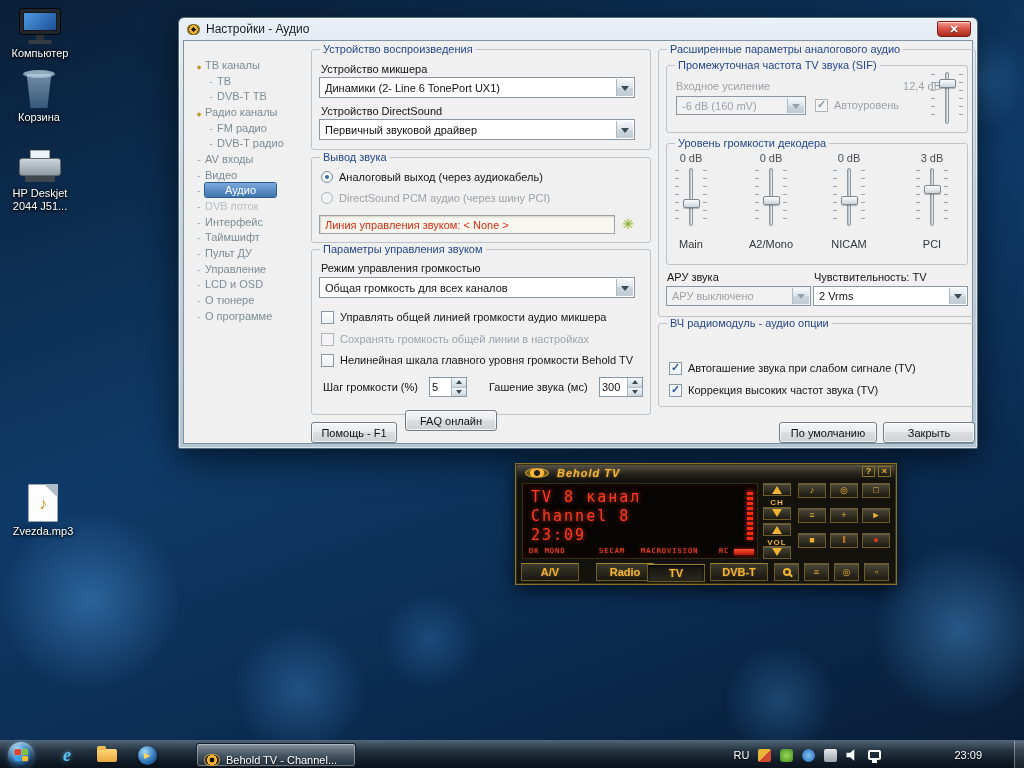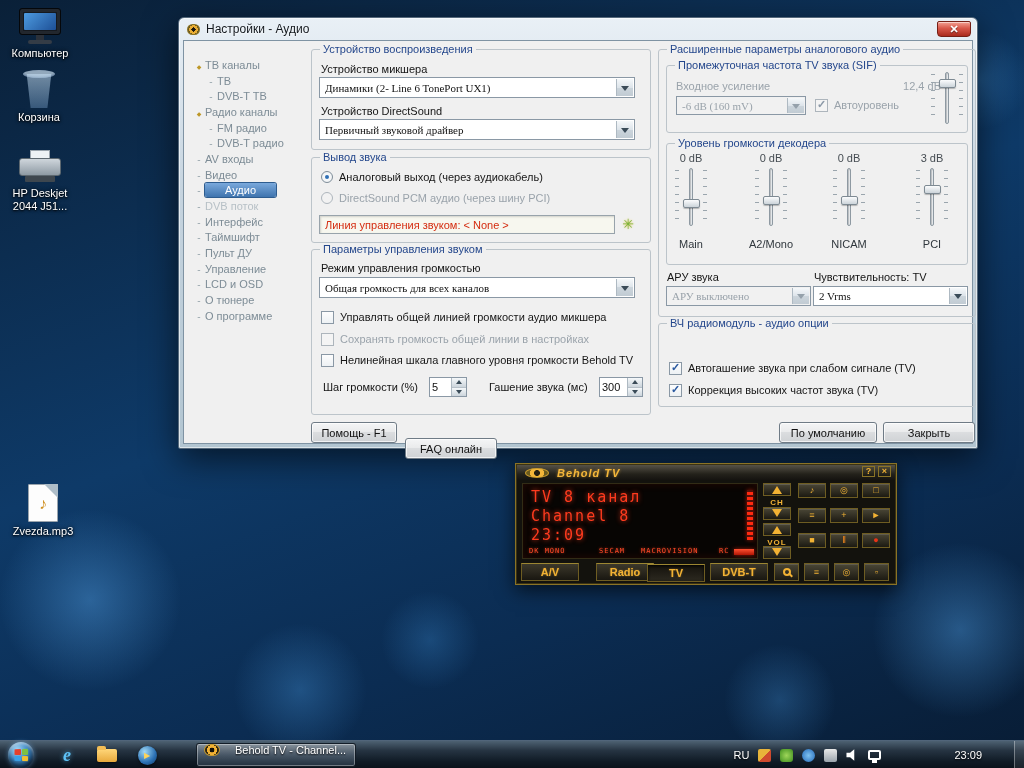--- a/index.html
+++ b/index.html
@@ -58,21 +58,21 @@
   .tb.b-dash::before { content:'-'; font-size:10px; color:#9aa7ae; }
   .titem.lvl1 { padding-left:12px; }
   .titem.disabled { color:#b7c0c6; }
   .titem.selected .tlabel { background:linear-gradient(#7aa9dc,#3f74ae); color:#fff; padding:1px 20px; border-radius:2px; box-shadow:0 0 0 1px #2d5c8f; }
 
   
   .grp { position:absolute; border:1px solid #bcc4ca; border-radius:3px; }
   .grp-t { position:absolute; top:-7px; left:8px; background:#f0f0f0; padding:0 3px; font-size:11px; color:#24478c; white-space:nowrap; }
   .lbl { position:absolute; font-size:11px; color:#141414; white-space:nowrap; }
   .lbl.dis { color:#9aa3ab; }
-  .combo { position:absolute; height:21px; background:#fff; border:1px solid #8a98a5; font-size:11px; color:#111; display:flex; align-items:center; padding:0 22px 0 5px; white-space:nowrap; overflow:hidden;font-family:Liberation Serif, serif; }
+  .combo { position:absolute; height:21px; background:#fff; border:1px solid #8a98a5; font-size:11px; color:#111; display:flex; align-items:center; padding:0 22px 0 5px; white-space:nowrap; overflow:hidden; }
   .combo .cbx { position:absolute; top:1px; right:1px; bottom:1px; width:17px; background:linear-gradient(#f5f8fa,#dde4ea 50%,#ccd5dc 50%,#c1cbd3); border-left:1px solid #aeb9c2; display:flex; align-items:center; justify-content:center; }
   .combo .cbx::after { content:''; width:0; height:0; border:4px solid transparent; border-top:5px solid #3a4b58; margin-top:5px; }
   .combo.disabled { background:#f1f1f1; color:#9aa3ab; }
   .combo.disabled .cbx::after { border-top-color:#95a1ab; }
   .rbrow,.cbrow { position:absolute; display:flex; align-items:center; gap:6px; height:14px; font-size:11px; color:#161616; white-space:nowrap; }
   .rb { width:12px; height:12px; border-radius:50%; border:1px solid #7f8d99; background:radial-gradient(#fff,#e9edf0); position:relative; flex:0 0 12px; }
   .rbrow.checked .rb::after { content:''; position:absolute; left:3px; top:3px; width:4px; height:4px; border-radius:50%; background:#2f6fb5; }
   .rbrow.disabled { color:#9aa3ab; }
   .rbrow.disabled .rb { background:#f2f2f2; border-color:#aeb6bd; }
   .cb { width:13px; height:13px; border:1px solid #8a98a5; background:linear-gradient(#fdfdfd,#edf1f4); position:relative; flex:0 0 13px; }
@@ -129,21 +129,21 @@
   .orb .flag { position:absolute; left:6px; top:7px; width:14px; height:12px; display:grid; grid-template-columns:1fr 1fr; grid-template-rows:1fr 1fr; gap:1px; transform:perspective(40px) rotateY(-14deg); }
   .orb .flag i { border-radius:1px; }
   .orb .flag i.p1 { background:#e4412c; } .orb .flag i.p2 { background:#7ec242; }
   .orb .flag i.p3 { background:#3aa1e8; } .orb .flag i.p4 { background:#f3c02f; }
   .ql { position:absolute; top:2px; width:34px; height:24px; display:flex; align-items:center; justify-content:center; border-radius:3px; }
   .ie-e::before { content:'e'; color:#5ec2f7; font:italic bold 18px "Liberation Serif",serif; text-shadow:0 0 5px rgba(94,194,247,.7); }
   .folder { width:20px; height:13px; background:linear-gradient(#ffd77a,#e8a93c); border-radius:2px; position:relative; box-shadow:0 1px 2px rgba(0,0,0,.5); }
   .folder::before { content:''; position:absolute; left:0; top:-3px; width:9px; height:4px; background:#f3bd55; border-radius:2px 2px 0 0; }
   .wmp { width:19px; height:19px; border-radius:50%; background:radial-gradient(circle at 35% 30%,#9fd8f5,#2a6fb3 60%,#12395f); display:flex; align-items:center; justify-content:center; box-shadow:0 1px 3px rgba(0,0,0,.6); }
   .wmp::before { content:'▶'; color:#ffd45a; font-size:8px; }
-  .taskbtn { position:absolute; left:196px; top:2px; width:160px; height:24px; background:linear-gradient(rgba(255,255,255,.38),rgba(185,205,225,.28) 50%,rgba(120,150,180,.22)); border:1px solid rgba(8,16,26,.85); border-radius:3px; box-shadow:inset 0 0 0 1px rgba(255,255,255,.35); display:flex; align-items:flex-start; gap:15px; padding:0 7px; color:#fff; font-size:11px; text-shadow:0 1px 2px #000; }
+  .taskbtn { position:absolute; left:196px; top:2px; width:160px; height:24px; background:linear-gradient(rgba(255,255,255,.38),rgba(185,205,225,.28) 50%,rgba(120,150,180,.22)); border:1px solid rgba(8,16,26,.85); border-radius:3px; box-shadow:inset 0 0 0 1px rgba(255,255,255,.35); display:flex; align-items:flex-end; gap:6px; padding:0 7px; color:#fff; font-size:11px; text-shadow:0 1px 2px #000; }
   .taskbtn .ticon { width:16px; height:12px; border-radius:50%/60%; background:radial-gradient(circle,#14120a 0 28%,#f2b234 30% 58%,#2a2414 60%); border:1px solid #c79a2e; flex:0 0 16px; }
   .taskbtn .tlabel { white-space:nowrap; overflow:hidden; text-overflow:ellipsis; }
   .tray { position:absolute; right:42px; top:0; height:28px; display:flex; align-items:center; gap:9px; color:#fff; font-size:11px; text-shadow:0 1px 2px #000; }
   .tico { width:13px; height:13px; display:inline-block; }
   .tico.t1 { background:linear-gradient(135deg,#e8b43a 50%,#cf4a2e 50%); border-radius:2px; }
   .tico.t2 { background:radial-gradient(#9fd65a,#3f8f1f); border-radius:3px; }
   .tico.t3 { background:radial-gradient(#7ec2f0,#2268b8); border-radius:50%; }
   .tico.t4 { background:linear-gradient(#e8e8e8,#9aa4ac); border-radius:2px; }
   .tico.spk { background:#fff; clip-path:polygon(0 32%,28% 32%,60% 6%,60% 94%,28% 68%,0 68%); }
   .tico.net { width:13px; height:10px; border:2px solid #fff; border-radius:2px; position:relative; background:transparent; }
@@ -410,21 +410,21 @@
     <div class="cbrow checked" style="left:490px;top:343px;">
       <span class="cb"></span>
       <span>Автогашение звука при слабом сигнале (TV)</span>
     </div>
     <div class="cbrow checked" style="left:490px;top:365px;">
       <span class="cb"></span>
       <span>Коррекция высоких частот звука (TV)</span>
     </div>
 
     <div class="btn" style="left:132px;top:404px;width:86px;">Помощь - F1</div>
-    <div class="btn" style="left:226px;top:420px;width:92px;">FAQ онлайн</div>
+    <div class="btn" style="left:226px;top:392px;width:92px;">FAQ онлайн</div>
     <div class="btn" style="left:600px;top:404px;width:98px;">По умолчанию</div>
     <div class="btn" style="left:704px;top:404px;width:92px;">Закрыть</div>
   </div>
 
   <div class="player">
     <div class="ptbar">
       <span class="eye"></span>
       <span class="ptext">Behold TV</span>
     </div>
     <span class="pbtn help">?</span>

